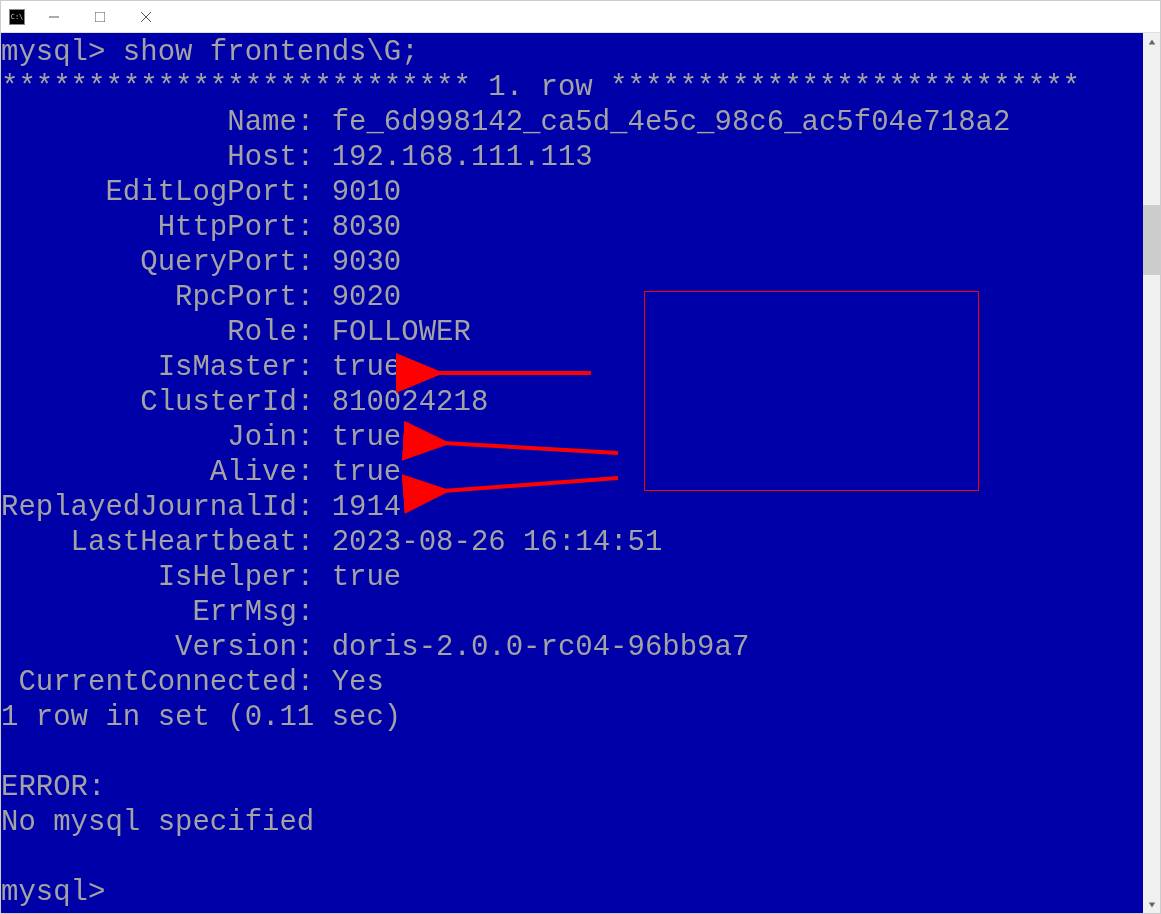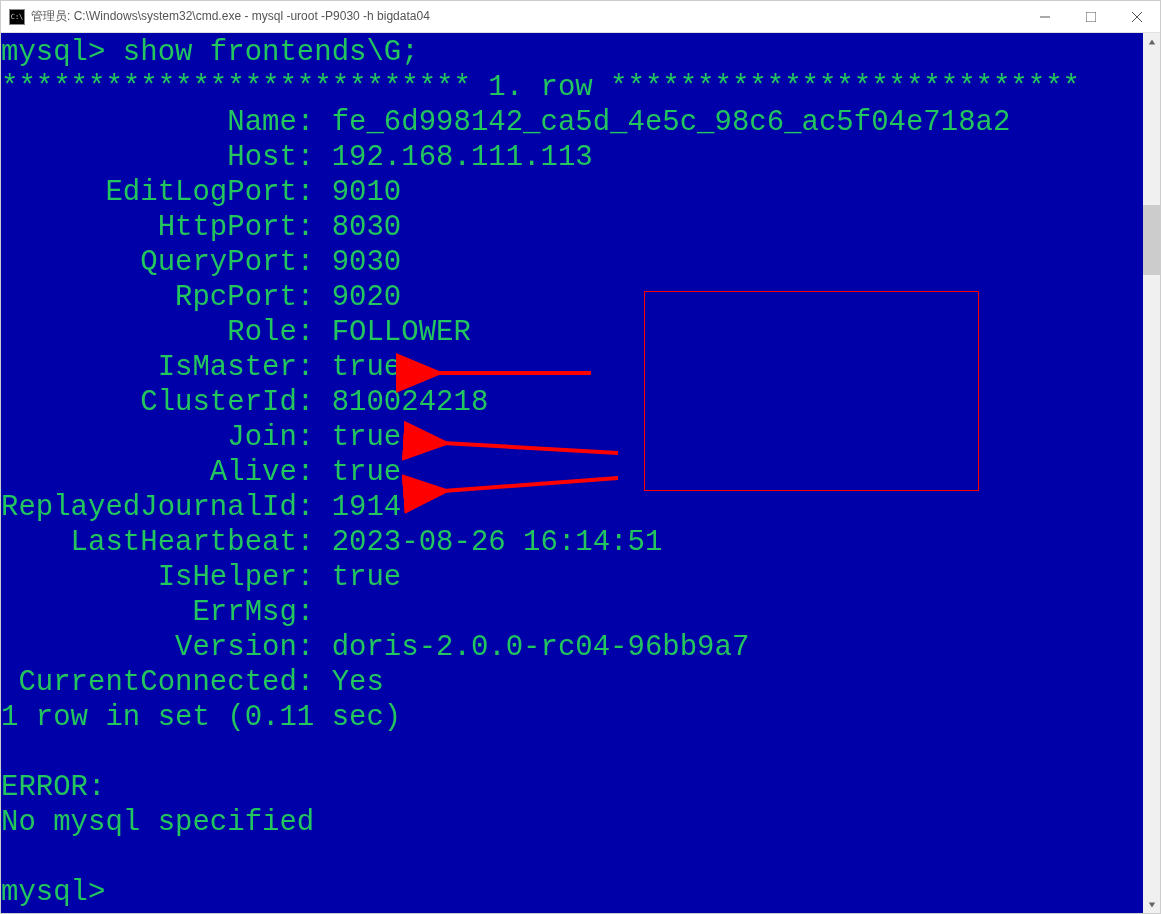--- a/index.html
+++ b/index.html
@@ -60,21 +60,21 @@
     .win-btn svg { width: 10px; height: 10px; }
     .content-wrap {
       flex: 1;
       display: flex;
       background: #0000a8;
       position: relative;
     }
     .terminal {
       flex: 1;
       background: #0000a8;
-      color: #22c55e;
+      color: #a3a3a3;
       font-family: "NSimSun", "SimSun", "Courier New", monospace;
       font-size: 29px;
       line-height: 35px;
       padding: 2px 0 0 0px;
       white-space: pre;
       overflow: hidden;
       letter-spacing: 0px;
     }
     .scrollbar {
       width: 17px;
@@ -112,21 +112,20 @@
       pointer-events: none;
     }
     .arrow svg { overflow: visible; }
   </style>
 </head>
 <body>
 
 <div class="window">
   <div class="titlebar">
     <div class="titlebar-icon">C:\</div>
-    <div class="titlebar-text">管理员: C:\Windows\system32\cmd.exe - mysql  -uroot -P9030 -h bigdata04</div>
     <div class="window-controls">
       <div class="win-btn">
         <svg viewBox="0 0 10 10">
             <line x1="0" y1="5" x2="10" y2="5" stroke="#555" stroke-width="1"></line>
           </svg>
       </div>
       <div class="win-btn">
         <svg viewBox="0 0 10 10">
             <rect x="0" y="0" width="10" height="10" fill="none" stroke="#555" stroke-width="1"></rect>
           </svg>

